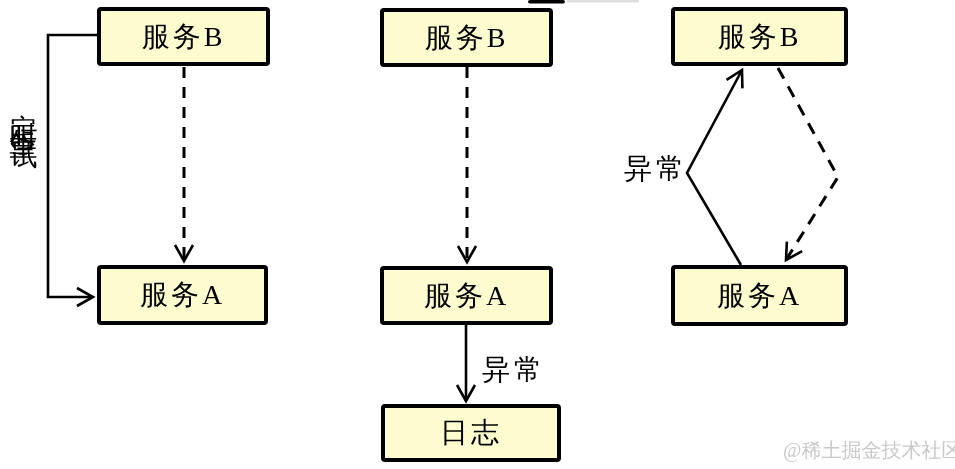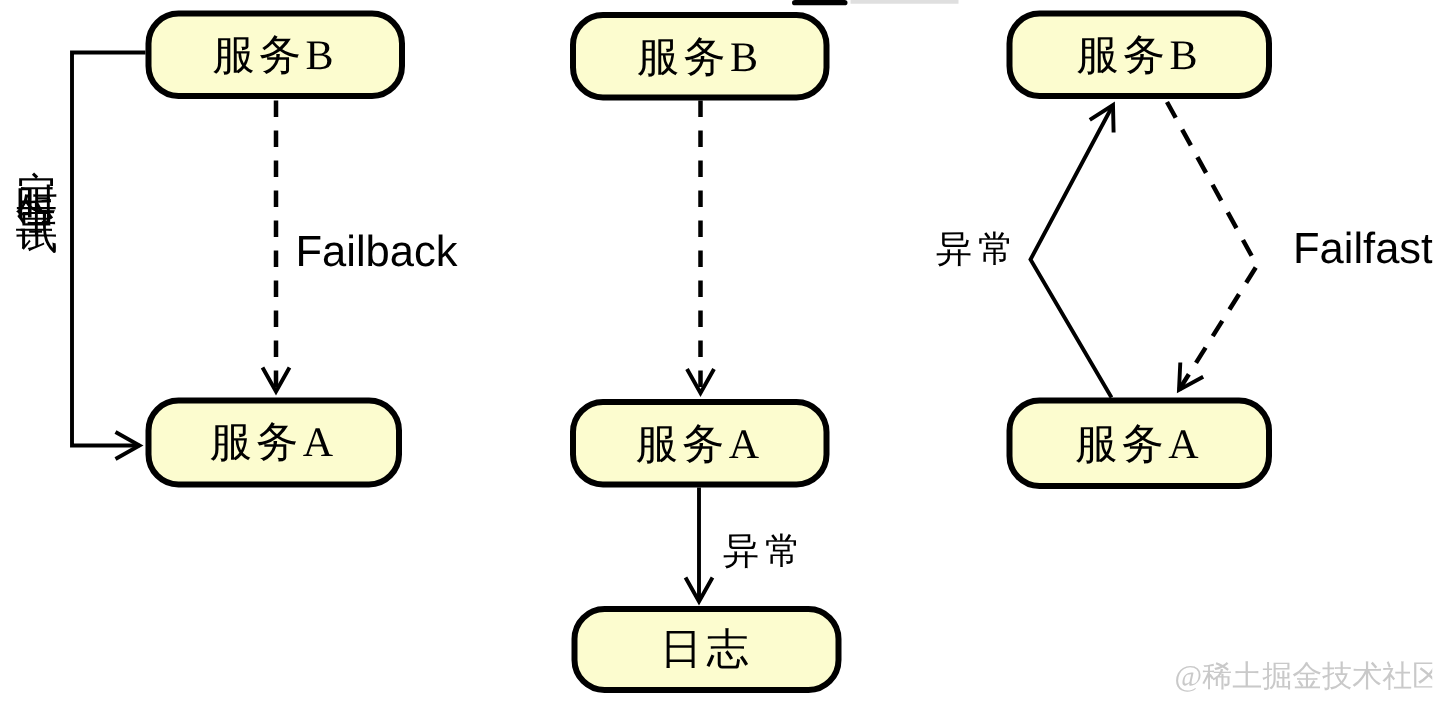--- a/index.html
+++ b/index.html
@@ -18,41 +18,41 @@
   #connector-layer {
     position: absolute;
     left: 0; top: 0;
     width: 955px; height: 469px;
   }
   .node {
     position: absolute;
     box-sizing: border-box;
     background: var(--node-fill, #fcfccf);
     border: 4px solid var(--node-border, #000000);
-    border-radius: 22px;
+    border-radius: 4px;
     display: flex;
     align-items: center;
     justify-content: center;
     font-size: 28px;
     color: #000000;
     font-family: "Liberation Serif", "DejaVu Serif", serif;
     letter-spacing: 3px;
   }
   .edge-label {
     position: absolute;
     color: #000000;
     white-space: nowrap;
   }
   .latin-label {
     font-family: "Liberation Sans", "DejaVu Sans", sans-serif;
     font-size: 29px;
   }
   .cjk-label {
     font-family: Liberation Mono, monospace;
-    font-size: 24px;
+    font-size: 28px;
     letter-spacing: 4px;
   }
   .retry-label {
     position: absolute;
     left: 4px;
     top: 91px;
     height: 165px;
     writing-mode: vertical-rl;
     text-orientation: upright;
     letter-spacing: 9px;
@@ -96,26 +96,24 @@
 
     <g>
       <rect x="528" y="0" width="37" height="3.5" rx="2" fill="#000000"></rect>
       <rect x="567" y="0" width="72" height="2.5" fill="#DFDFDF"></rect>
     </g>
   </svg>
 
   <div class="node" style="left:97px; top:7px; width:173px; height:59px;">服务B</div>
   <div class="node" style="left:97px; top:265px; width:171px; height:60px;">服务A</div>
   <div class="retry-label">定时重试</div>
-  <div class="edge-label latin-label" style="left:197px; top:152px;">Failback</div>
 
   <div class="node" style="left:380px; top:8px; width:173px; height:59px;">服务B</div>
   <div class="node" style="left:380px; top:266px; width:173px; height:59px;">服务A</div>
   <div class="node" style="left:381px; top:404px; width:180px; height:58px;">日志</div>
   <div class="edge-label cjk-label" style="left:482px; top:351px;">异常</div>
 
   <div class="node" style="left:671px; top:7px; width:177px; height:59px;">服务B</div>
   <div class="node" style="left:671px; top:265px; width:177px; height:61px;">服务A</div>
   <div class="edge-label cjk-label" style="left:624px; top:150px;">异常</div>
-  <div class="edge-label latin-label" style="left:862px; top:150px;">Failfast</div>
 
   <div class="watermark">@稀土掘金技术社区</div>
 </div>
 
 </body></html>

